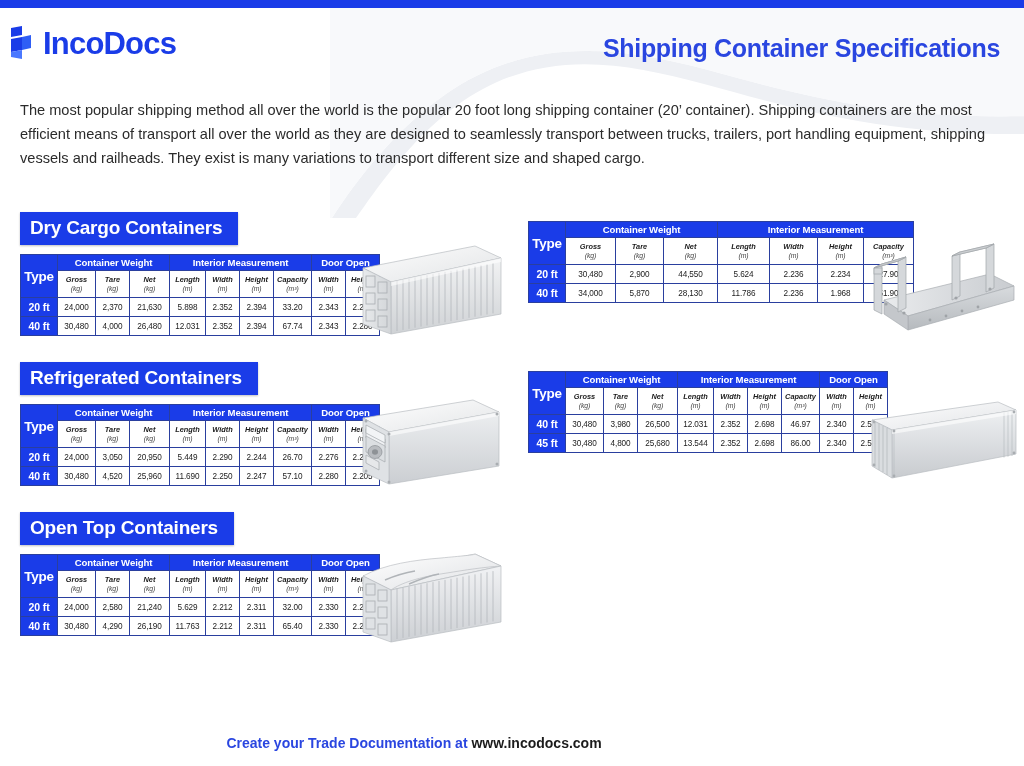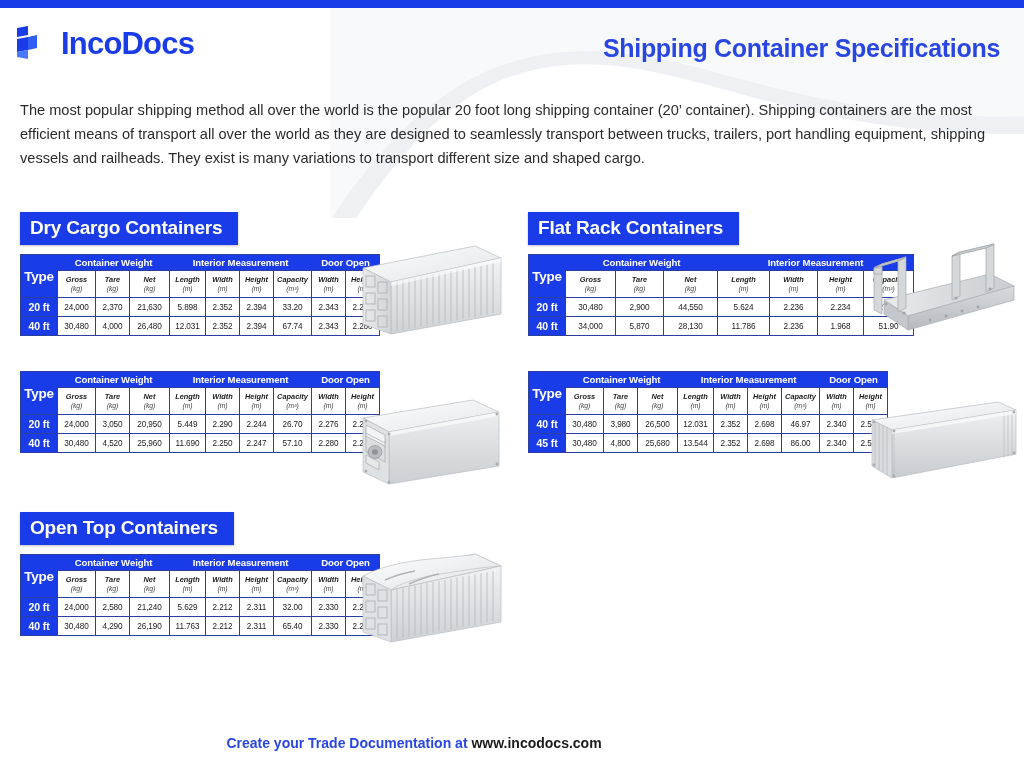--- a/index.html
+++ b/index.html
@@ -13,21 +13,21 @@
   
   .topbar{position:absolute;left:0;top:0;width:1024px;height:8px;background:#1a3ce8;}
   
   .swoosh{
     position:absolute;left:330px;top:8px;width:700px;height:210px;
     overflow:hidden;pointer-events:none;
   }
   .swoosh svg{display:block;}
   
   .header{position:absolute;left:0;top:8px;width:1024px;height:70px;}
-  .logo{position:absolute;left:14px;top:18px;display:flex;align-items:center;gap:21px;}
+  .logo{position:absolute;left:8px;top:18px;display:flex;align-items:center;gap:9px;}
   .logo-mark{width:26px;height:34px;position:relative;}
   .brand{
     font-size:31px;font-weight:bold;color:#1a3ce8;letter-spacing:-0.8px;
     line-height:1;white-space:nowrap;
   }
   .page-title{
     position:absolute;right:24px;top:26px;
     font-size:25px;font-weight:bold;color:#2a46e0;letter-spacing:-0.3px;
     white-space:nowrap;
   }
@@ -216,21 +216,20 @@
       <rect x="11" y="57" width="9" height="11"></rect>
         <rect x="23" y="63" width="9" height="11"></rect>
       <rect x="11" y="74" width="9" height="11"></rect>
         <rect x="23" y="80" width="9" height="11"></rect>
     </g>
     <polygon points="36,46 146,22 146,26 36,50" fill="#ffffff" opacity="0.55"></polygon>
   </svg>
 </div>
 
 <div class="section" style="left:528px;top:212px;">
-  <div class="sec-title">Flat Rack Containers</div>
   <table class="spec">
       <colgroup>
         <col style="width:36px">
         <col style="width:50px">
         <col style="width:48px">
         <col style="width:54px">
         <col style="width:52px">
         <col style="width:48px">
         <col style="width:46px">
         <col style="width:50px">
@@ -309,20 +308,21 @@
         <circle cx="122" cy="47" r="1.6"></circle>
       <circle cx="62" cy="78" r="1.4"></circle>
         <circle cx="78" cy="74" r="1.4"></circle>
       <circle cx="94" cy="69" r="1.4"></circle>
         <circle cx="110" cy="65" r="1.4"></circle>
     </g>
   </svg>
 </div>
 
 <div class="section" style="left:20px;top:362px;">
+  <div class="sec-title">Refrigerated Containers</div>
   <table class="spec">
       <colgroup>
         <col style="width:36px">
         <col style="width:38px">
         <col style="width:34px">
         <col style="width:40px">
         <col style="width:36px">
         <col style="width:34px">
         <col style="width:34px">
         <col style="width:38px">

